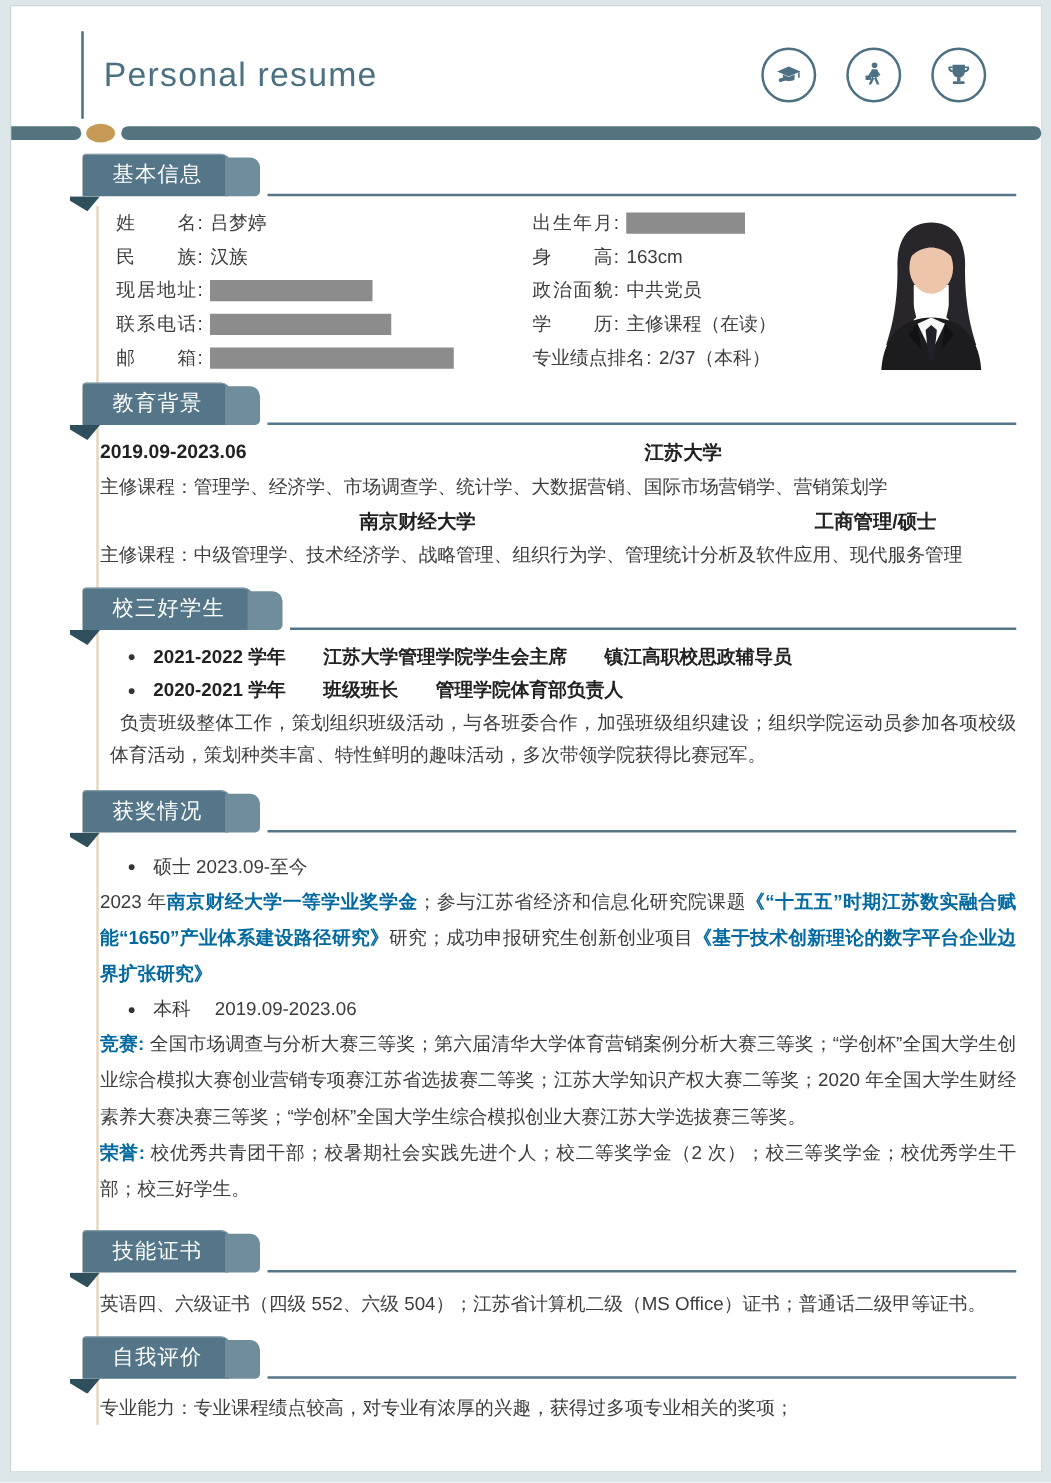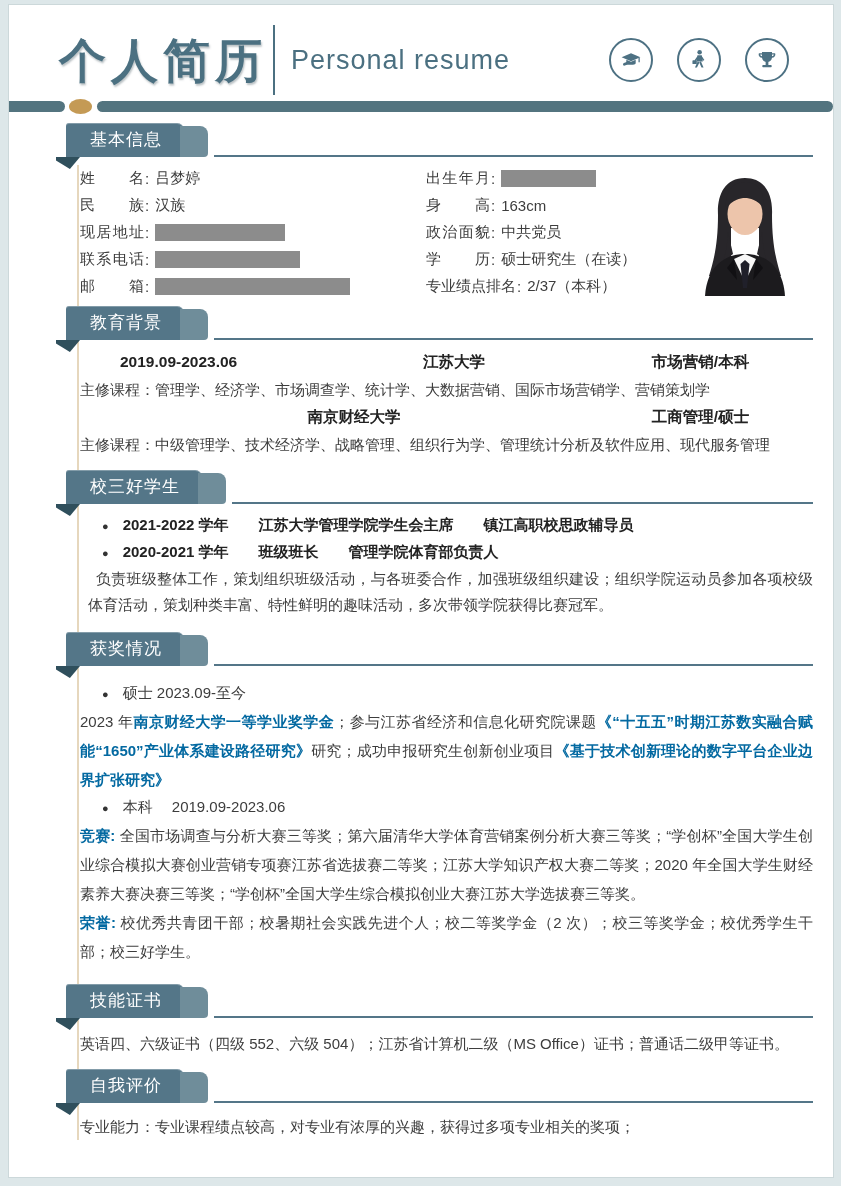--- a/index.html
+++ b/index.html
@@ -48,32 +48,32 @@
     background:#6f8d9a; border-radius:0 8px 4px 0; z-index:-1;
   }
   .tab::before { 
     content:""; position:absolute; left:-10px; top:100%; width:24px; height:12px;
     background:#2f4f5c; clip-path:polygon(0 0,100% 0,58% 100%,0 30%);
   }
   .rule { flex:1; height:2px; background:#547688; margin-left:30px; }
   .sec-body { padding:8px 0 4px 14px; color:#3d3d3d; }
   
   .basic-grid { display:flex; }
-  .basic-left { width:346px; }
+  .basic-left { width:346px;padding-left:13px; }
   .basic-right { flex:1; }
   .field { height:27px; font-size:15px; display:flex; align-items:center; }
   .flabel { display:inline-block; width:64px; text-align:justify; text-align-last:justify; color:#3d3d3d; }
   .flabel.wide { width:auto; text-align-last:auto; }
   .fcolon { margin:0 6px 0 1px; }
   .fvalue { color:#3d3d3d; }
   .redact { display:inline-block; height:17px; background:#8c8c8c; vertical-align:middle; }
   .rw-130{width:130px}.rw-145{width:145px}.rw-195{width:195px}.rw-95{width:95px}
   .photo { width:96px; height:128px; margin:3px 20px 0 6px; overflow:hidden; }
   
-  .edu-row { display:flex; font-size:15.5px; font-weight:700; color:#222; height:28px; align-items:center;padding-left:40px; }
+  .edu-row { display:flex; font-size:15.5px; font-weight:700; color:#222; height:28px; align-items:center; }
   .edu-period { width:200px; }
   .edu-school { flex:1; text-align:center; }
   .edu-major { width:225px; text-align:center; }
   .edu-courses { font-size:15px; color:#3d3d3d; line-height:27px; }
   
   .bullet-row { display:flex; align-items:center; font-size:15px; font-weight:700; color:#222; padding-left:22px; height:27px; }
   .bullet-row.normal { font-weight:400; color:#3d3d3d; }
   .bullet { font-size:11px; margin-right:14px; color:#333; }
   .para { font-size:15px; line-height:26px; color:#3d3d3d; text-align:justify; text-indent:8px; padding-left:8px; }
   .rich { font-size:15px; line-height:29px; color:#3d3d3d; text-align:justify; }
@@ -89,21 +89,20 @@
   .s5 .sec-head{margin-top:14px}
   .s6 .sec-head{margin-top:8px}
   .s6 .sec-body{padding-top:10px}
 </style>
 </head>
 <body>
 
 <div class="page">
 
   <div class="title-row">
-    <div class="title-cn">个人简历</div>
     <div class="title-divider"></div>
     <div class="title-en">Personal resume</div>
     <div class="head-icons">
       <div class="hicon">
         <svg viewBox="0 0 48 48" fill="currentColor">
             <polygon points="24,13 39,19.5 24,26 9,19.5"></polygon>
             <path d="M16.5,23.5 v5.5 c0,3.4 15,3.4 15,0 v-5.5 l-7.5,3.2 z"></path>
             <rect x="11" y="27.5" width="11" height="4.5" rx="2.2" transform="rotate(-18 16.5 29.7)"></rect>
             <line x1="37" y1="20.5" x2="37" y2="27.5" stroke="currentColor" stroke-width="2"></line>
           </svg>
@@ -186,21 +185,21 @@
               <span class="fvalue">163cm</span>
           </div>
           <div class="field">
             <span class="flabel">政治面貌</span>
               <span class="fcolon">:</span>
               <span class="fvalue">中共党员</span>
           </div>
           <div class="field">
             <span class="flabel">学历</span>
               <span class="fcolon">:</span>
-              <span class="fvalue">硕士研究生（在读）</span>
+              <span class="fvalue">主修课程（在读）</span>
           </div>
           <div class="field">
             <span class="flabel wide">专业绩点排名</span>
               <span class="fcolon">:</span>
               <span class="fvalue">2/37（本科）</span>
           </div>
         </div>
         <div class="photo">
           <svg viewBox="0 0 96 128" width="96" height="128">
             <rect width="96" height="128" fill="#ffffff"></rect>
@@ -221,21 +220,20 @@
 
     <section class="s2">
       <div class="sec-head">
         <div class="tab">教育背景</div>
         <div class="rule"></div>
       </div>
       <div class="sec-body">
         <div class="edu-row">
           <span class="edu-period">2019.09-2023.06</span>
           <span class="edu-school">江苏大学</span>
-          <span class="edu-major">市场营销/本科</span>
         </div>
         <p class="edu-courses">主修课程：管理学、经济学、市场调查学、统计学、大数据营销、国际市场营销学、营销策划学</p>
         <div class="edu-row">
           <span class="edu-school">南京财经大学</span>
           <span class="edu-major">工商管理/硕士</span>
         </div>
         <p class="edu-courses">主修课程：中级管理学、技术经济学、战略管理、组织行为学、管理统计分析及软件应用、现代服务管理</p>
       </div>
     </section>
 

